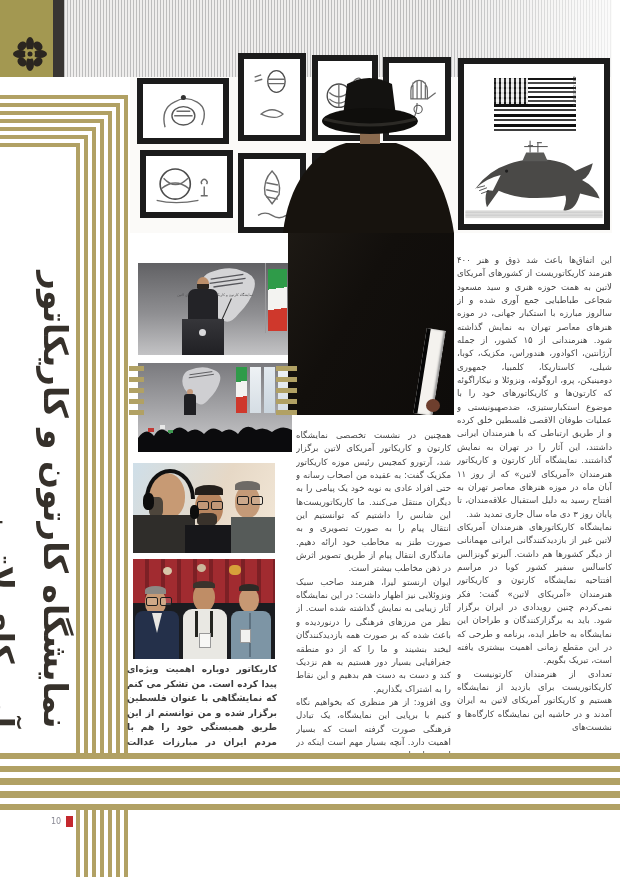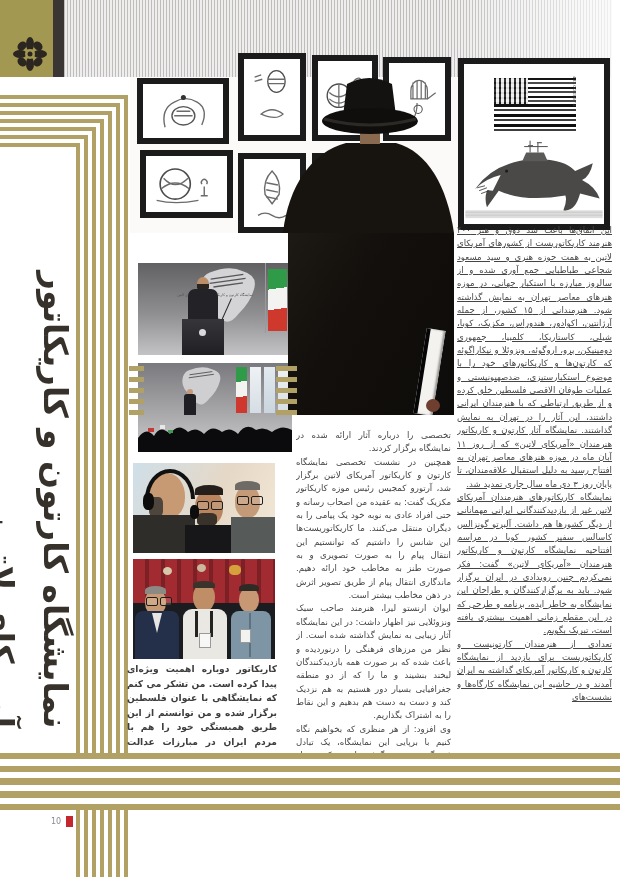--- a/index.html
+++ b/index.html
@@ -327,28 +327,27 @@
     <div style="position:absolute;left:62px;top:52px;width:18px;height:26px;border-left:3px solid #23241f;border-right:3px solid #23241f;box-sizing:border-box;"></div>
     <div style="position:absolute;left:66px;top:74px;width:10px;height:13px;background:#f7f7f5;border:1px solid #999;"></div>
 
     <div class="head" style="left:106px;top:28px;width:20px;height:25px;background:#c79873;"></div>
     <div style="position:absolute;left:106px;top:25px;width:20px;height:7px;border-radius:50% 50% 0 0;background:#2e2a26;"></div>
     <div style="position:absolute;left:98px;top:52px;width:40px;height:48px;background:#7d95a5;border-radius:8px 8px 0 0;"></div>
     <div style="position:absolute;left:116px;top:54px;width:2px;height:44px;background:#5d7180;"></div>
     <div style="position:absolute;left:107px;top:70px;width:9px;height:12px;background:#f2f2f0;border:1px solid #999;"></div>
   </div>
 
-  <div class="col" style="left:457px;top:224px;width:155px;max-height:520px;text-decoration:underline;">
+  <div class="col" style="left:457px;top:254px;width:155px;max-height:520px;">
     <p>این اتفاق‌ها باعث شد ذوق و هنر ۴۰۰ هنرمند کاریکاتوریست از کشورهای آمریکای لاتین به همت حوزه هنری و سید مسعود شجاعی طباطبایی جمع آوری شده و از سالروز مبارزه با استکبار جهانی، در موزه هنرهای معاصر تهران به نمایش گذاشته شود. هنرمندانی از ۱۵ کشور، از جمله آرژانتین، اکوادور، هندوراس، مکزیک، کوبا، شیلی، کاستاریکا، کلمبیا، جمهوری دومینیکن، پرو، اروگوئه، ونزوئلا و نیکاراگوئه که کارتون‌ها و کاریکاتورهای خود را با موضوع استکبارستیزی، ضدصهیونیستی و عملیات طوفان الاقصی فلسطین خلق کرده و از طریق ارتباطی که با هنرمندان ایرانی داشتند، این آثار را در تهران به نمایش گذاشتند. نمایشگاه آثار کارتون و کاریکاتور هنرمندان «آمریکای لاتین» که از روز ۱۱ آبان ماه در موزه هنرهای معاصر تهران به افتتاح رسید به دلیل استقبال علاقه‌مندان، تا پایان روز ۳ دی ماه سال جاری تمدید شد.</p>
     <p>نمایشگاه کاریکاتورهای هنرمندان آمریکای لاتین غیر از بازدیدکنندگانی ایرانی مهمانانی از دیگر کشورها هم داشت. آلبرتو گونزالس کاسالس سفیر کشور کوبا در مراسم افتتاحیه نمایشگاه کارتون و کاریکاتور هنرمندان «آمریکای لاتین» گفت: فکر نمی‌کردم چنین رویدادی در ایران برگزار شود. باید به برگزارکنندگان و طراحان این نمایشگاه به خاطر ایده، برنامه و طرحی که در این مقطع زمانی اهمیت بیشتری یافته است، تبریک بگویم.</p>
-    <p>تعدادی از هنرمندان کارتونیست و کاریکاتوریست برای بازدید از نمایشگاه کارتون و کاریکاتور آمریکای گذاشته به ایران آمدند و در حاشیه این نمایشگاه کارگاه‌ها و نشست‌های</p>
+    <p>تعدادی از هنرمندان کارتونیست و کاریکاتوریست برای بازدید از نمایشگاه هستیم و کاریکاتور آمریکای لاتین به ایران آمدند و در حاشیه این نمایشگاه کارگاه‌ها و نشست‌های</p>
   </div>
 
   <div class="col" style="left:296px;top:429px;width:155px;max-height:328px;">
-    <p>تخصصی را درباره آثار ارائه شده در نمایشگاه برگزار کردند.</p>
     <p>همچنین در نشست تخصصی نمایشگاه کارتون و کاریکاتور آمریکای لاتین برگزار شد، آرتورو کمجیس رئیس موزه کاریکاتور مکزیک گفت: به عقیده من اصحاب رسانه و حتی افراد عادی به نوبه خود یک پیامی را به دیگران منتقل می‌کنند. ما کاریکاتوریست‌ها این شانس را داشتیم که توانستیم این انتقال پیام را به صورت تصویری و به صورت طنز به مخاطب خود ارائه دهیم. ماندگاری انتقال پیام از طریق تصویر اثرش در ذهن مخاطب بیشتر است.</p>
     <p>ایوان ارنستو لیرا، هنرمند صاحب سبک ونزوئلایی نیز اظهار داشت: در این نمایشگاه آثار زیبایی به نمایش گذاشته شده است. از نظر من مرزهای فرهنگی را درنوردیده و باعث شده که بر صورت همه بازدیدکنندگان لبخند بنشیند و ما را که از دو منطقه جغرافیایی بسیار دور هستیم به هم نزدیک کند و دست به دست هم بدهیم و این نقاط را به اشتراک بگذاریم.</p>
     <p>وی افزود: از هر منظری که بخواهیم نگاه کنیم با برپایی این نمایشگاه، یک تبادل فرهنگی صورت گرفته است که بسیار اهمیت دارد. آنچه بسیار مهم است اینکه در این دوران تاریخی</p>
   </div>
 
   <div class="col col-bold" style="left:127px;top:662px;width:150px;max-height:92px;">
     <p>کاریکاتور دوباره اهمیت ویژه‌ای پیدا کرده است. من تشکر می کنم که نمایشگاهی با عنوان فلسطین برگزار شده و من توانستم از این طریق همبستگی خود را هم با مردم ایران در مبارزات عدالت طلبانه خودشان و هم با مردم غزه که زیر بمباران رژیم صهیونیستی هستند اعلام کنم.</p>
   </div>
 
   <div class="bottom-band"></div>

